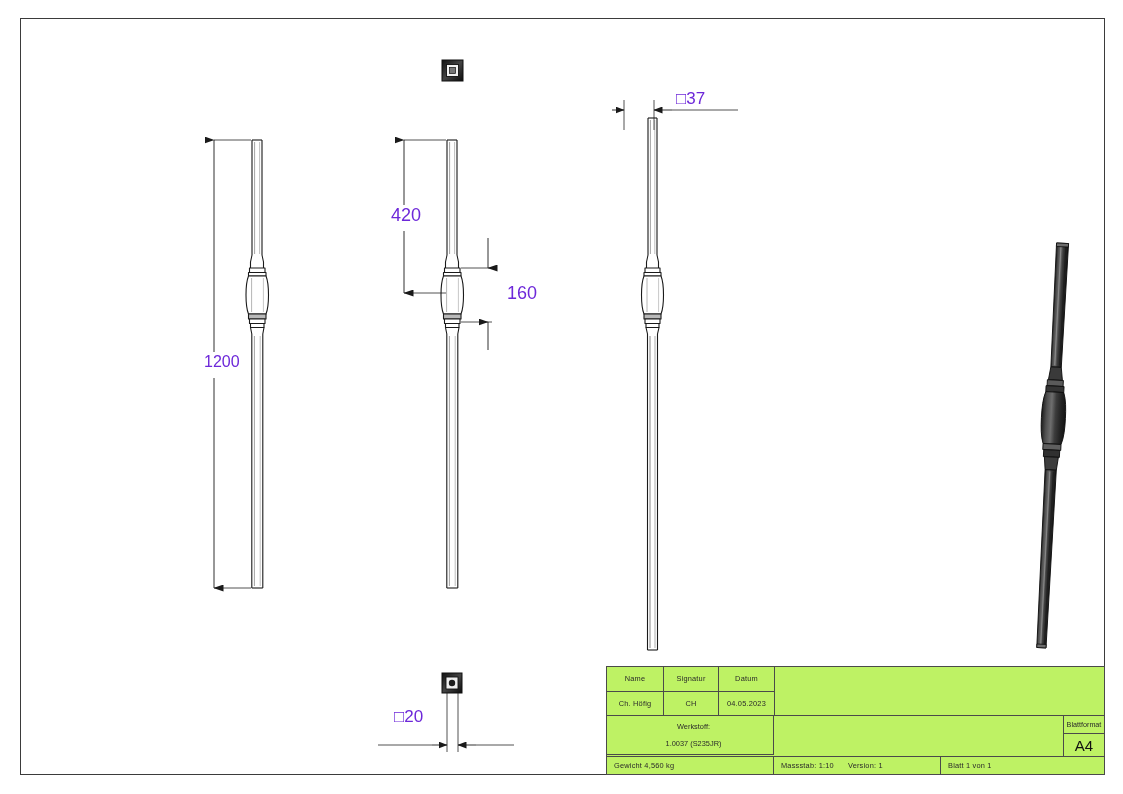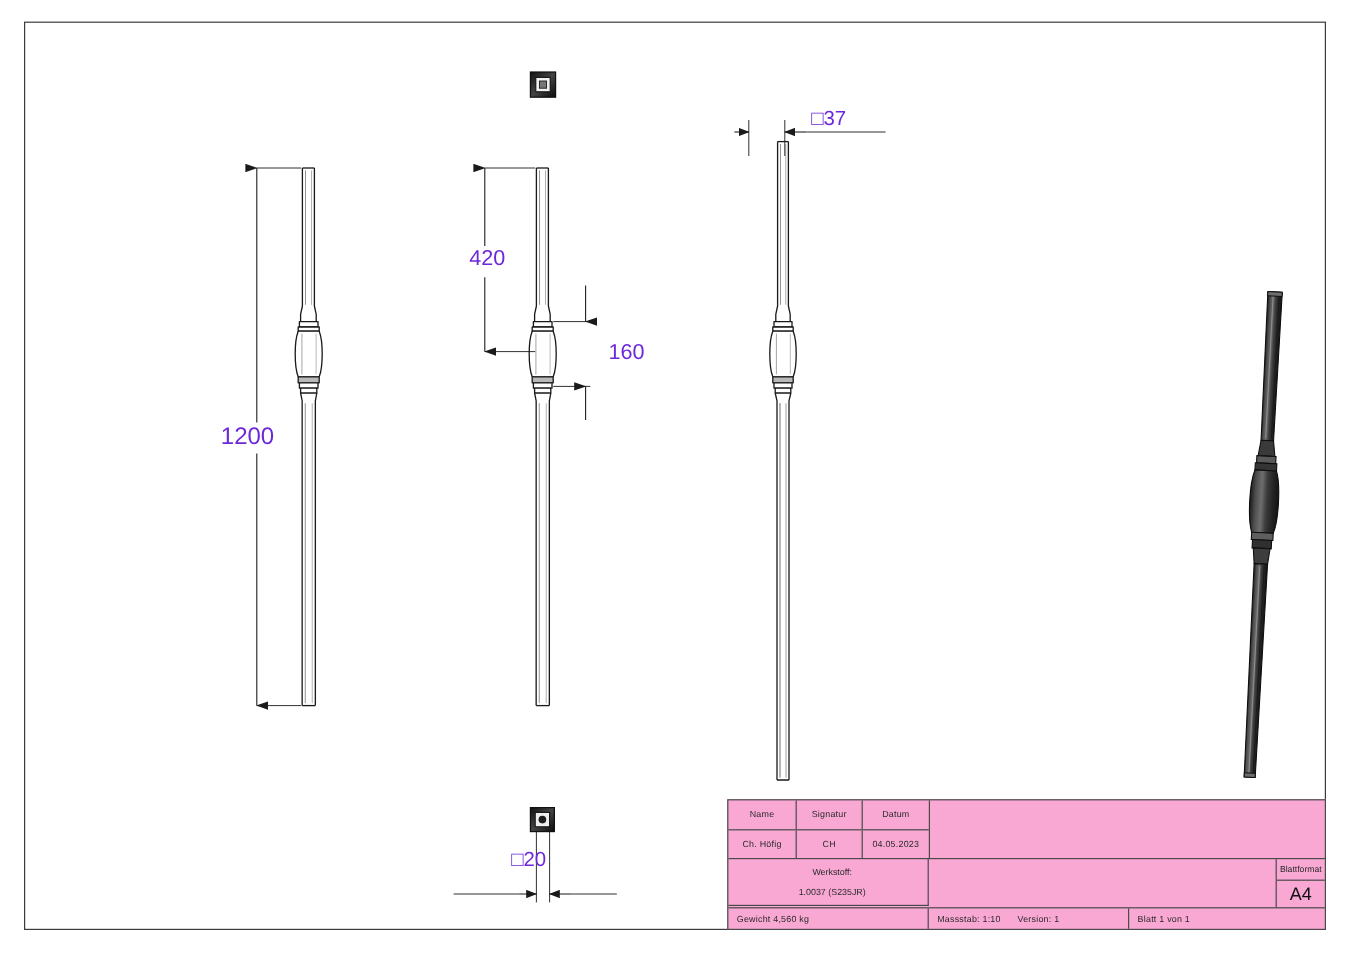--- a/index.html
+++ b/index.html
@@ -43,21 +43,21 @@
 
   
   #title-block {
     position: absolute;
     left: 606px;
     top: 666px;
     width: 499px;
     height: 109px;
     border: 1.4px solid #4a4a4a;
     box-sizing: border-box;
-    background: #f9a8d4;
+    background: #bef264;
     display: flex;
     flex-direction: column;
   }
   .tb-row { display: flex; width: 100%; }
   .tb-cell {
     box-sizing: border-box;
     font-size: 7.4px;
     color: #2a2a2a;
     display: flex;
     align-items: center;
@@ -325,29 +325,29 @@
       <line x1="1050.5" y1="246" x2="1050.5" y2="365" stroke="#8f8f8f" stroke-width="0.8"></line>
       <line x1="1051.2" y1="472" x2="1051.2" y2="646" stroke="#8f8f8f" stroke-width="0.8"></line>
       <line x1="1055.4" y1="246" x2="1055.4" y2="365" stroke="#1a1a1a" stroke-width="0.7"></line>
       <line x1="1054.8" y1="472" x2="1054.8" y2="646" stroke="#1a1a1a" stroke-width="0.7"></line>
 
       <rect x="1046" y="243" width="12" height="3.5" fill="#6d6d6d" stroke="#0d0d0d" stroke-width="0.8"></rect>
       <rect x="1047.4" y="644.5" width="9.2" height="3.5" fill="#6d6d6d" stroke="#0d0d0d" stroke-width="0.8"></rect>
     </g>
   </svg>
 
-  <div class="dim-text" style="left:184px; top:353px; font-size:20px;">1200</div>
+  <div class="dim-text" style="left:204px; top:353px; font-size:16px;">1200</div>
 
   <div class="dim-text" style="left:391px; top:205px; font-size:18px;">420</div>
 
   <div class="dim-text" style="left:507px; top:283px; font-size:18px;">160</div>
 
   <div class="dim-text" style="left:676px; top:89px; font-size:17px;">□37</div>
 
-  <div class="dim-text" style="left:394px; top:707px; font-size:17px;margin-left:32px;">□20</div>
+  <div class="dim-text" style="left:394px; top:707px; font-size:17px;">□20</div>
 
   <div id="title-block">
 
     <div id="tb-upper" class="bd-b">
       <div id="tb-left-grid" class="bd-r">
         <div class="tb-row tb-hdr bd-b">
           <div class="tb-cell tb-center bd-r col-name">Name</div>
           <div class="tb-cell tb-center bd-r col-sig">Signatur</div>
           <div class="tb-cell tb-center col-date">Datum</div>
         </div>

